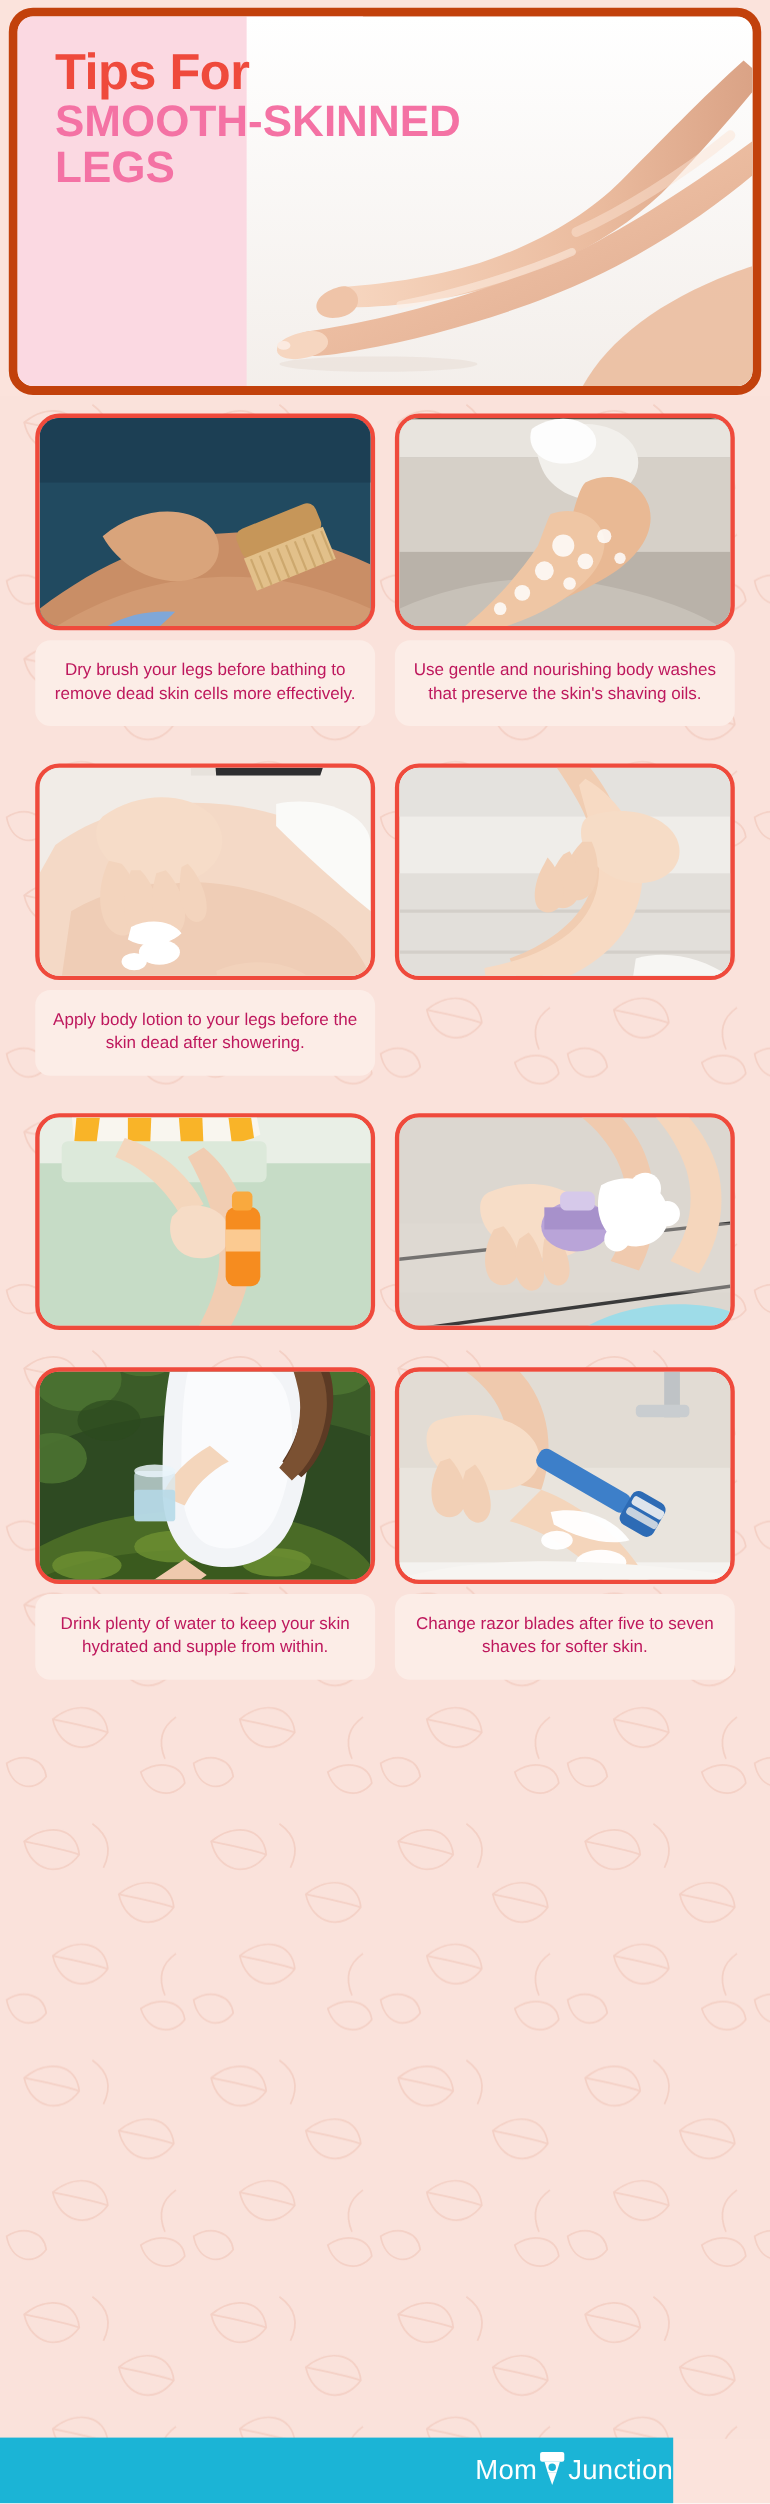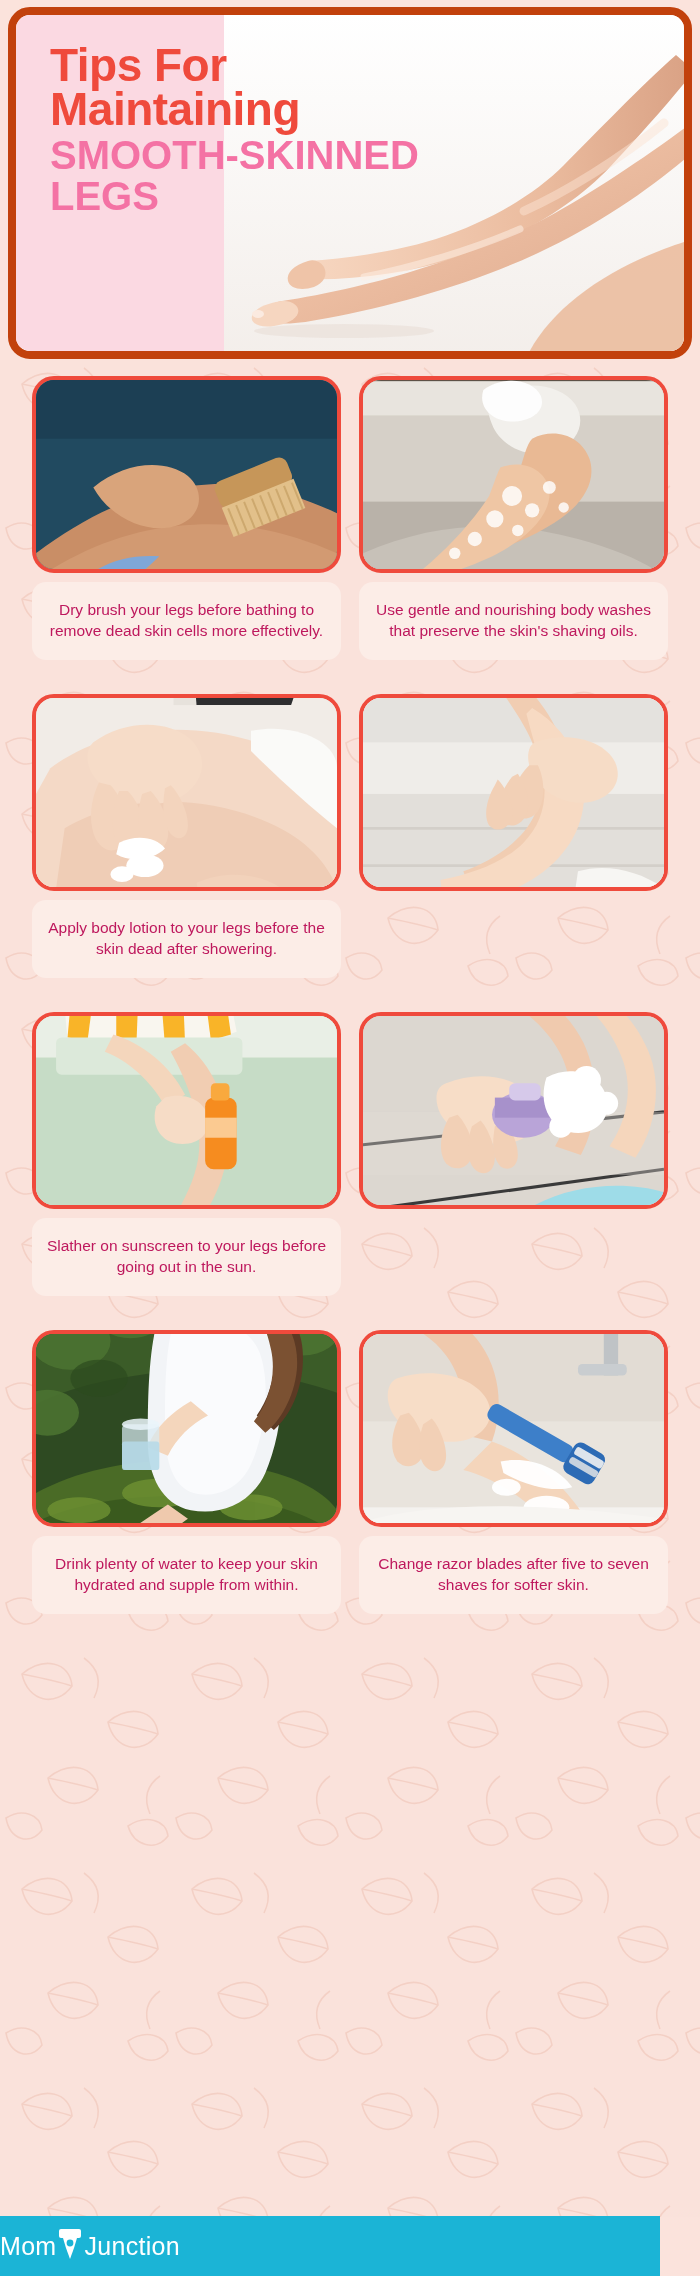--- a/index.html
+++ b/index.html
@@ -119,25 +119,25 @@
     display:flex;
     align-items:center;
     justify-content:center;
   }
   .row-gap-lg{ height:14px; }
 
   
   .footer{
     position:absolute;
     left:0; bottom:0;
-    width:660px; height:60px;
+    width:612px; height:60px;
     background:#1BB4D6;
     display:flex;
     align-items:center;
-    justify-content:flex-start;
+    justify-content:flex-end;
     z-index:5;
   }
   .logo{
     display:flex;
     align-items:center;
     gap:0px;
     color:#ffffff;
   }
   .logo-text{
     font-family:"Liberation Sans", sans-serif;
@@ -224,21 +224,20 @@
 
         <path d="M300 196 C 340 178, 396 144, 440 108" stroke="#FBE4D4" stroke-width="9" fill="none" opacity="0.5" stroke-linecap="round"></path>
         <path d="M140 262 C 190 252, 250 234, 296 214" stroke="#FDEFE4" stroke-width="7" fill="none" opacity="0.55" stroke-linecap="round"></path>
 
         <ellipse cx="120" cy="316" rx="90" ry="7" fill="#E7DDD6" opacity=".55"></ellipse>
       </svg>
     </div>
 
     <div class="title-wrap">
       <span class="title-line1">Tips For</span>
-      <span class="title-line2">Maintaining</span>
       <span class="title-line3">SMOOTH-SKINNED</span>
       <span class="title-line4">LEGS</span>
     </div>
   </div>
 
   <div class="tips-grid">
 
     <div class="tip-card">
       <div class="tip-photo">
         <svg viewBox="0 0 210 190" preserveAspectRatio="xMidYMid slice" xmlns="http://www.w3.org/2000/svg">
@@ -391,21 +390,20 @@
           <path d="M54 42 C 74 48, 94 64, 104 84 L 90 92 C 80 74, 64 60, 48 54 Z" fill="#F4D6BC"></path>
 
           <path d="M90 86 C 104 82, 118 88, 120 100 C 122 112, 112 120, 98 118 C 86 116, 80 104, 84 92 Z" fill="#F6DCC6"></path>
           <rect x="118" y="86" width="22" height="50" rx="6" fill="#F68C1F"></rect>
           <rect x="122" y="76" width="13" height="12" rx="3" fill="#F9A93E"></rect>
           <rect x="118" y="100" width="22" height="14" fill="#FFF3DE" opacity=".6"></rect>
 
           <ellipse cx="106" cy="188" rx="40" ry="5" fill="#B6CDB6" opacity=".6"></ellipse>
         </svg>
       </div>
-      <div class="tip-caption">Slather on sunscreen to your legs before going out in the sun.</div>
     </div>
 
     <div class="tip-card">
       <div class="tip-photo">
         <svg viewBox="0 0 210 190" preserveAspectRatio="xMidYMid slice" xmlns="http://www.w3.org/2000/svg">
           <rect width="210" height="190" fill="#DCD7D0"></rect>
           <g stroke="#3A3A3A" stroke-width="2.2" fill="none">
             <path d="M-10 120 L 210 96"></path>
             <path d="M-10 166 L 210 136"></path>
           </g>

